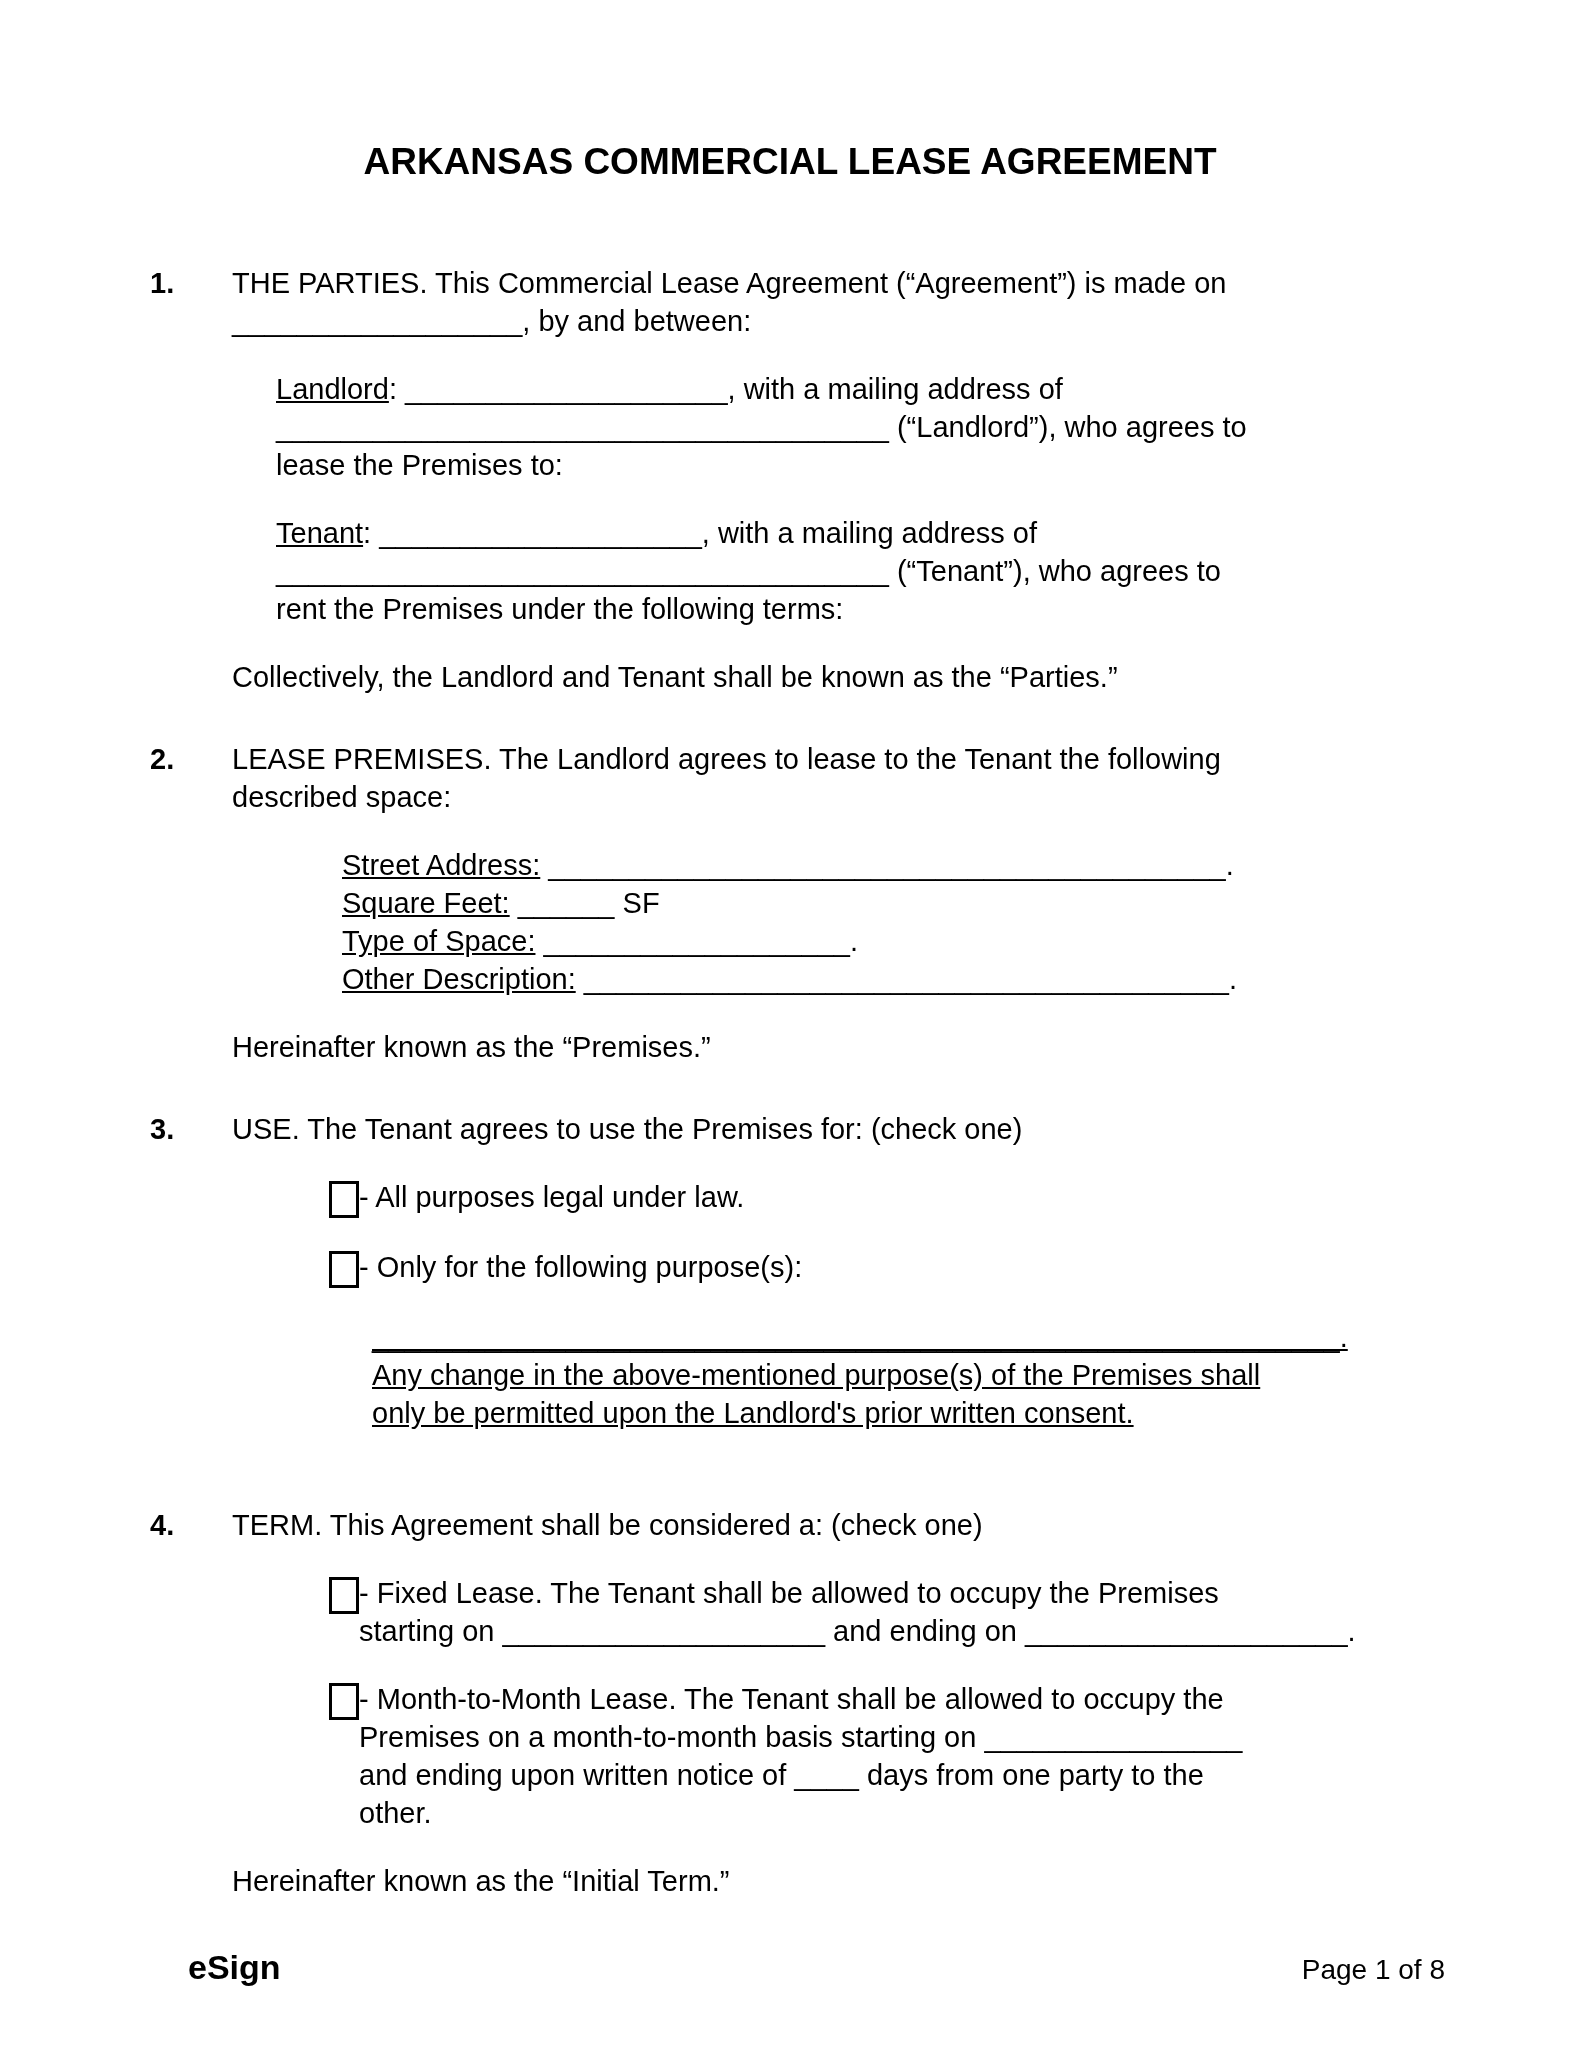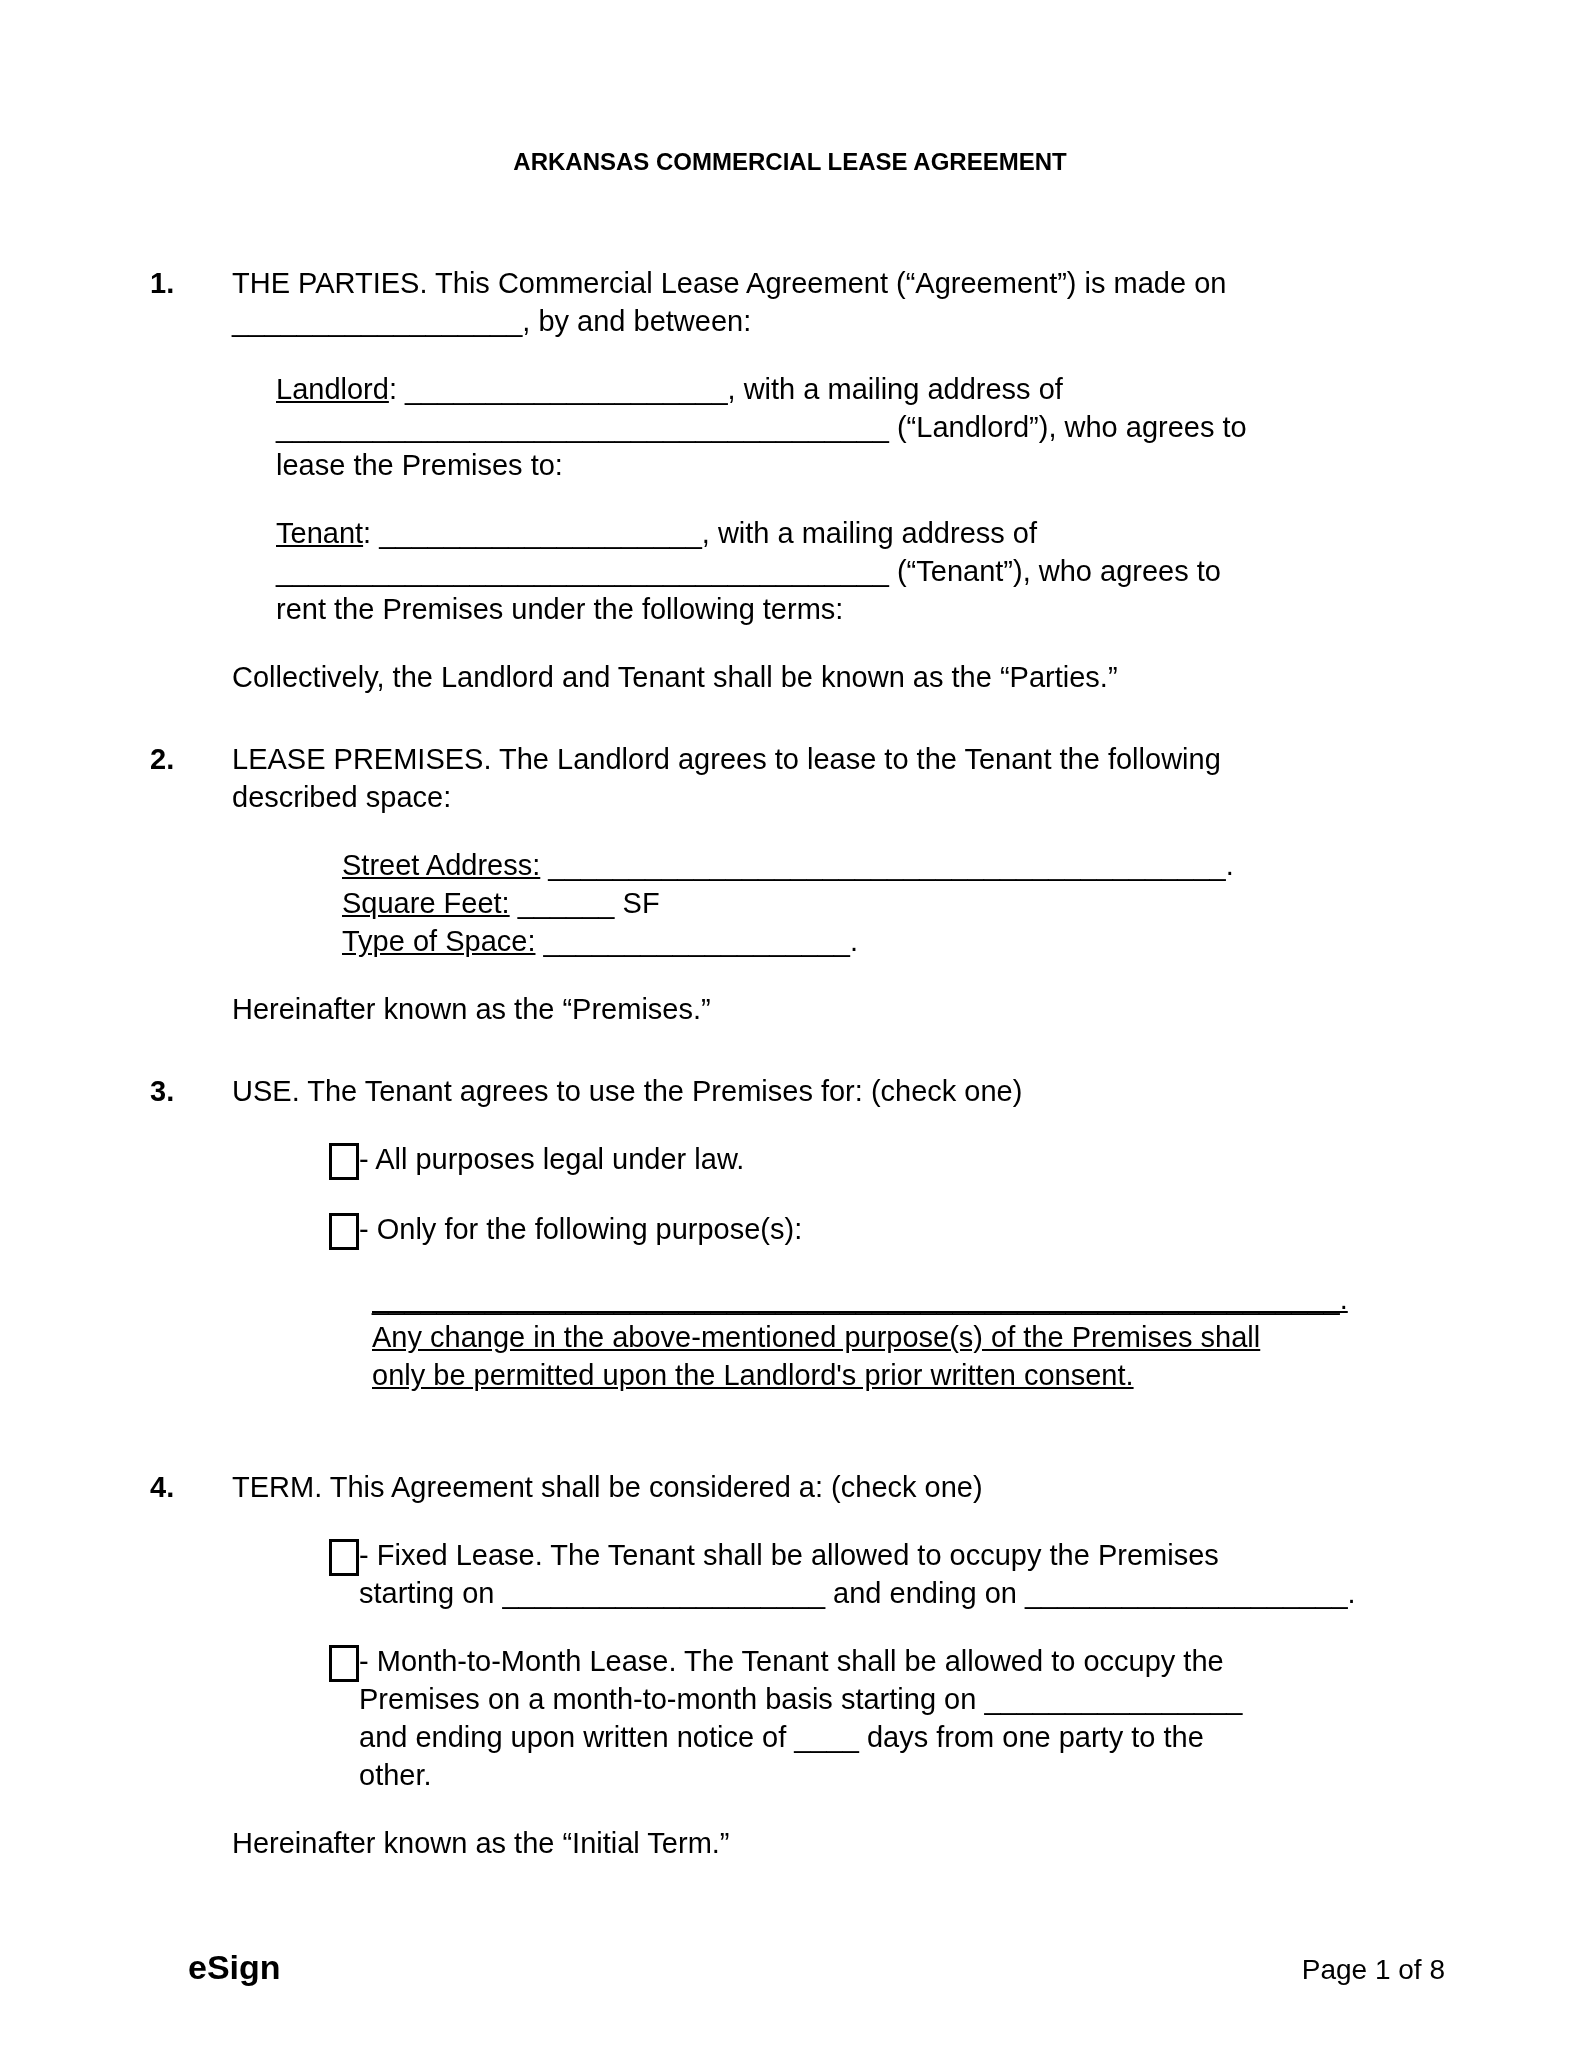--- a/index.html
+++ b/index.html
@@ -10,21 +10,21 @@
     background: #ffffff;
     color: #000000;
     font-family: "Liberation Sans", sans-serif;
     font-size: 29px;
     line-height: 38px;
     box-sizing: border-box;
     padding: 140px 145px 0 150px;
     overflow: hidden;
   }
   .title {
-    font-size: 24px;
+    font-size: 37px;
     line-height: 44px;
     font-weight: bold;
     text-align: center;
     margin: 0 0 80px 0;
   }
   .sec { display: flex; margin: 0 0 44px 0; }
   .num { flex: none; width: 82px; font-weight: bold; }
   .body { flex: 1; min-width: 0; }
   .para { margin: 0 0 30px 0; white-space: pre-wrap; }
   .para:last-child { margin-bottom: 0; }
@@ -80,20 +80,21 @@
 
   <div class="sec">
     <div class="num">2.</div>
     <div class="body">
       <p class="para"><b>LEASE PREMISES</b><span>. The Landlord agrees to lease to the Tenant the following
 described space:</span></p>
       <div class="details">
         <div class="line"><u>Street Address:</u><span> __________________________________________.</span></div>
         <div class="line"><u>Square Feet:</u><span> ______ SF</span></div>
         <div class="line"><u>Type of Space:</u><span> ___________________.</span></div>
+        <div class="line"><u>Other Description:</u><span> ________________________________________.</span></div>
       </div>
       <p class="para">Hereinafter known as the “Premises.”</p>
     </div>
   </div>
 
   <div class="sec">
     <div class="num">3.</div>
     <div class="body">
       <p class="para"><b>USE</b><span>. The Tenant agrees to use the Premises for: (check one)</span></p>
       <div class="cb-row">

